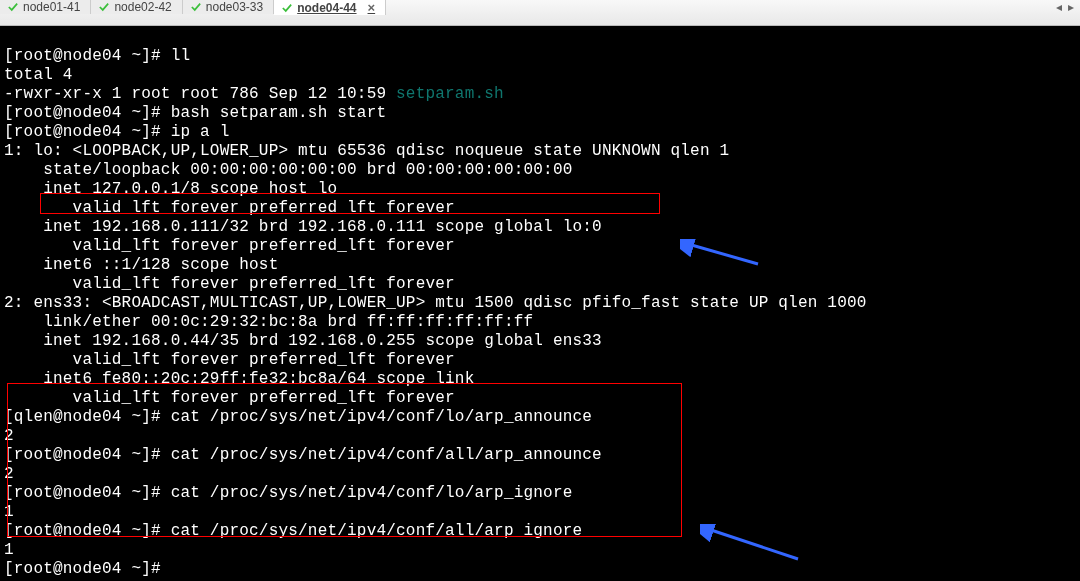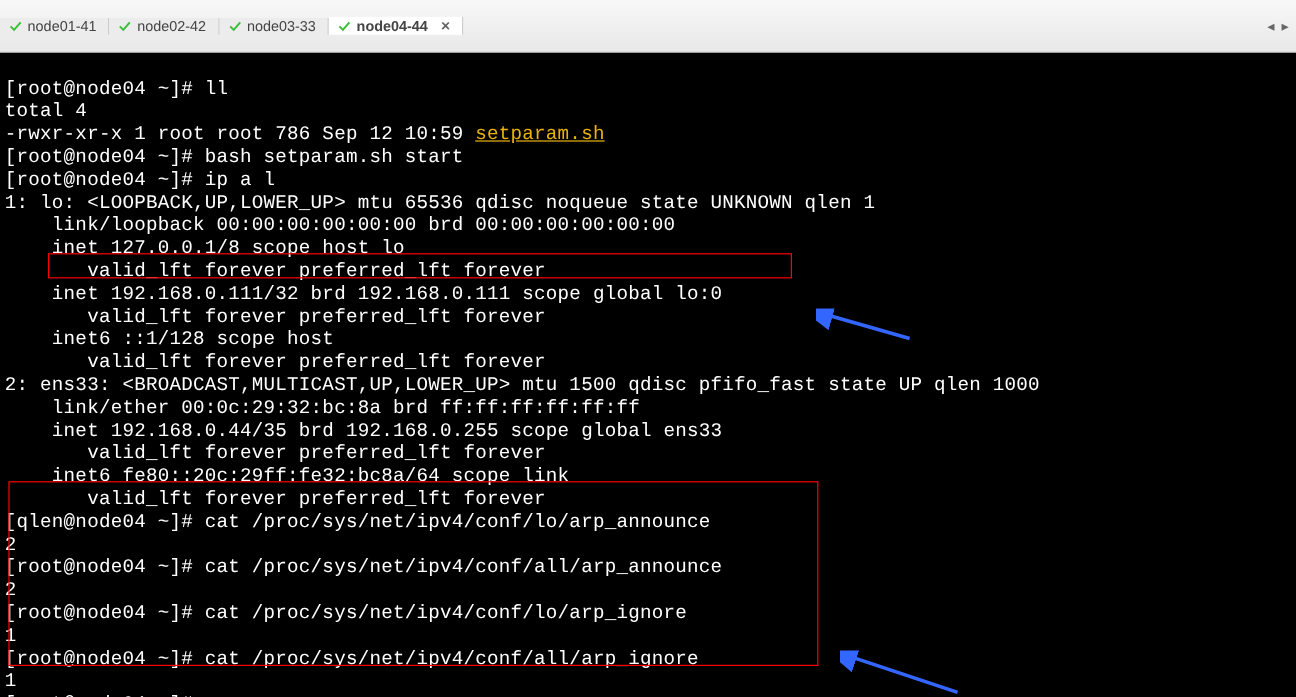--- a/index.html
+++ b/index.html
@@ -1,37 +1,38 @@
 <!DOCTYPE html>
 <html><head>
 <meta charset="utf-8">
 <style>
   * { margin: 0; padding: 0; box-sizing: border-box; }
   html, body { width: 1080px; height: 581px; overflow: hidden; font-family: "Segoe UI", Arial, sans-serif; }
   .tabbar {
-    height: 44px;
+    height: 26px;
     background: linear-gradient(#f8f8f8, #e8e8e8);
     border-bottom: 1px solid #bbb;
     display: flex;
-    align-items: center;
+    align-items: flex-start;
     font-size: 12px;
     color: #444;
   }
   .tab {
     display: flex;
     align-items: center;
     padding: 0 10px 0 8px;
     border-right: 1px solid #ccc;
     gap: 5px;
     cursor: pointer;
     background: #ececec;
   }
   .tab.active {
     background: #fff;
     font-weight: bold;
+    text-decoration: underline;
   }
   .tab .check {
     width: 10px; height: 10px;
   }
   .tab .close {
     margin-left: 6px;
     font-size: 13px;
     color: #666;
   }
   .tabbar-spacer { flex: 1; }
@@ -43,21 +44,21 @@
     color: #fff;
     font-family: "Courier New", monospace;
     font-size: 16px;
     line-height: 19px;
     padding: 2px 4px;
     height: calc(581px - 26px);
     position: relative;
     white-space: pre;
     letter-spacing: 0.2px;
   }
-  .green { color: #eab308; text-decoration: underline; }
+  .green { color: #0f766e; }
   .redbox1 {
     position: absolute;
     border: 1px solid #ff0000;
     pointer-events: none;
   }
   .arrow {
     position: absolute;
     pointer-events: none;
   }
   .arrow svg { display: block; }
@@ -98,21 +99,21 @@
   </div>
 </div>
 
 <div class="terminal">
 <span>[root@node04 ~]# ll</span>
 <span>total 4</span>
 <span><span>-rwxr-xr-x 1 root root 786 Sep 12 10:59 </span><span class="green">setparam.sh</span></span>
 <span>[root@node04 ~]# bash setparam.sh start</span>
 <span>[root@node04 ~]# ip a l</span>
 <span>1: lo: &lt;LOOPBACK,UP,LOWER_UP&gt; mtu 65536 qdisc noqueue state UNKNOWN qlen 1</span>
-<span>    link/loopback 00:00:00:00:00:00 brd 00:00:00:00:00:00</span>
+<span>    state/loopback 00:00:00:00:00:00 brd 00:00:00:00:00:00</span>
 <span>    inet 127.0.0.1/8 scope host lo</span>
 <span>       valid_lft forever preferred_lft forever</span>
 <span>    inet 192.168.0.111/32 brd 192.168.0.111 scope global lo:0</span>
 <span>       valid_lft forever preferred_lft forever</span>
 <span>    inet6 ::1/128 scope host</span>
 <span>       valid_lft forever preferred_lft forever</span>
 <span>2: ens33: &lt;BROADCAST,MULTICAST,UP,LOWER_UP&gt; mtu 1500 qdisc pfifo_fast state UP qlen 1000</span>
 <span>    link/ether 00:0c:29:32:bc:8a brd ff:ff:ff:ff:ff:ff</span>
 <span>    inet 192.168.0.44/35 brd 192.168.0.255 scope global ens33</span>
 <span>       valid_lft forever preferred_lft forever</span>

